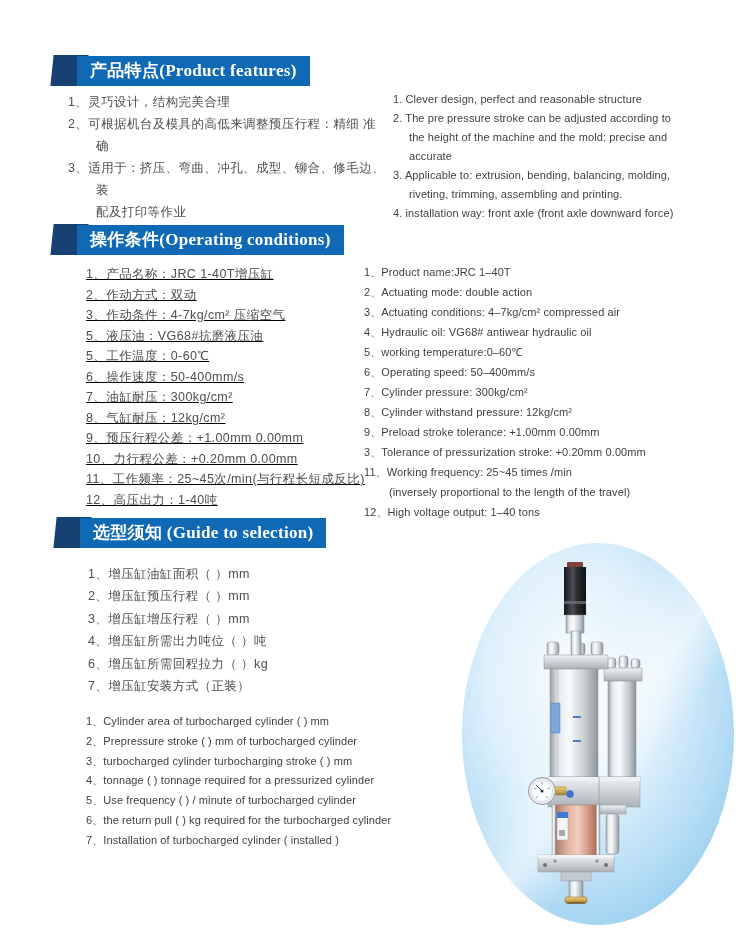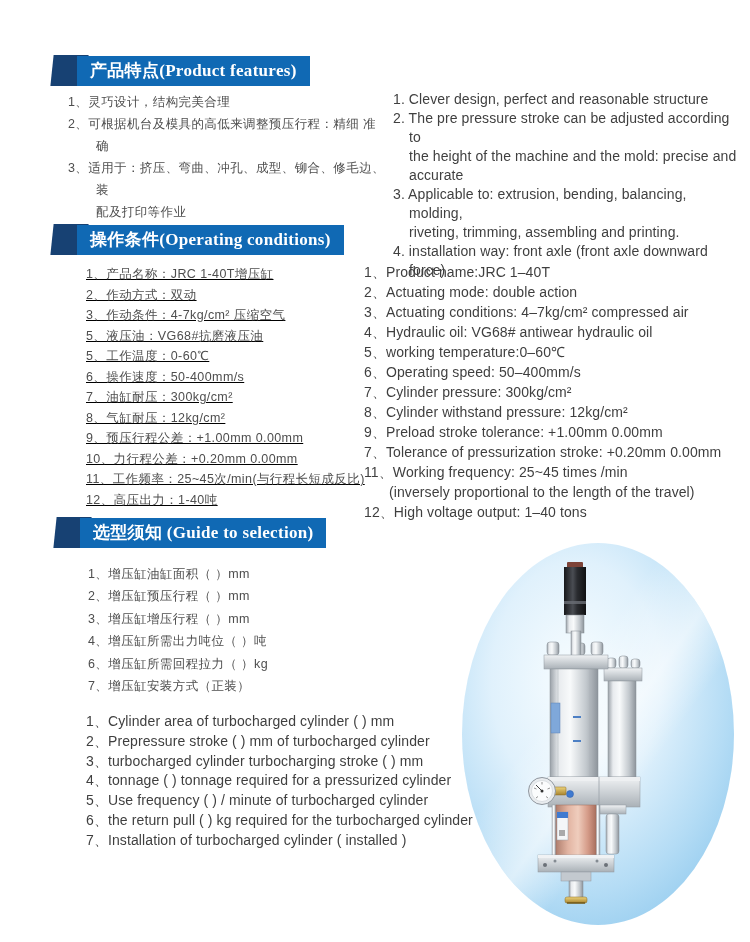--- a/index.html
+++ b/index.html
@@ -41,21 +41,21 @@
     white-space:pre-line;
     overflow-wrap:break-word;
   }
   .cn li{
     font-size:12.5px;
     color:var(--cnText,#4e4e4e);
     letter-spacing:.4px;
     padding-left:28px;text-indent:-28px;
   }
   .en li{
-    font-size:14px;
+    font-size:11px;
     color:var(--enText,#3f3f3f);
     letter-spacing:.1px;
   }
   .en.dot li{padding-left:16px;text-indent:-16px;}   
   .en.cjk li{padding-left:25px;text-indent:-25px;}   
 
   #s1cn{left:68px; top:91px; width:318px; }
   #s1cn li{line-height:22px;}
   #s1en{left:393px;top:90px; width:347px;}
   #s1en li{line-height:19px;}
@@ -120,21 +120,21 @@
   <ul class="list en cjk" id="s2en">
       <li>1、Product name:JRC 1–40T</li>
       <li>2、Actuating mode: double action</li>
       <li>3、Actuating conditions: 4–7kg/cm² compressed air</li>
       <li>4、Hydraulic oil: VG68# antiwear hydraulic oil</li>
       <li>5、working temperature:0–60℃</li>
       <li>6、Operating speed: 50–400mm/s</li>
       <li>7、Cylinder pressure: 300kg/cm²</li>
       <li>8、Cylinder withstand pressure: 12kg/cm²</li>
       <li>9、Preload stroke tolerance: +1.00mm 0.00mm</li>
-      <li>7、Tolerance of pressurization stroke: +0.20mm 0.00mm</li>
+      <li>3、Tolerance of pressurization stroke: +0.20mm 0.00mm</li>
       <li>11、Working frequency: 25~45 times /min
 (inversely proportional to the length of the travel)</li>
       <li>12、High voltage output: 1–40 tons</li>
     </ul>
 
   <div class="banner" id="b3">
     <span class="accent"></span>
     <span class="label">选型须知 (Guide to selection)</span>
   </div>
   <ul class="list cn" id="s3cn">

